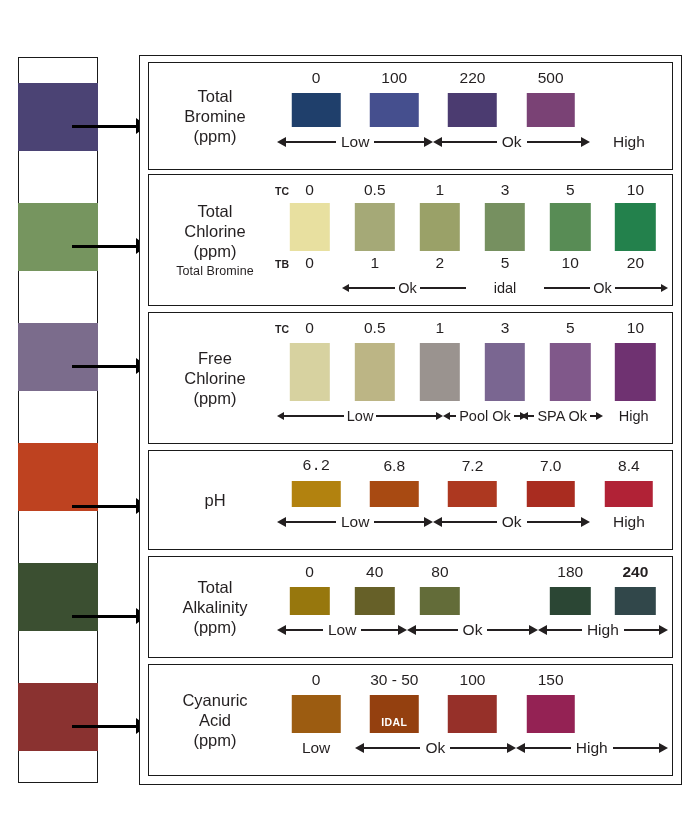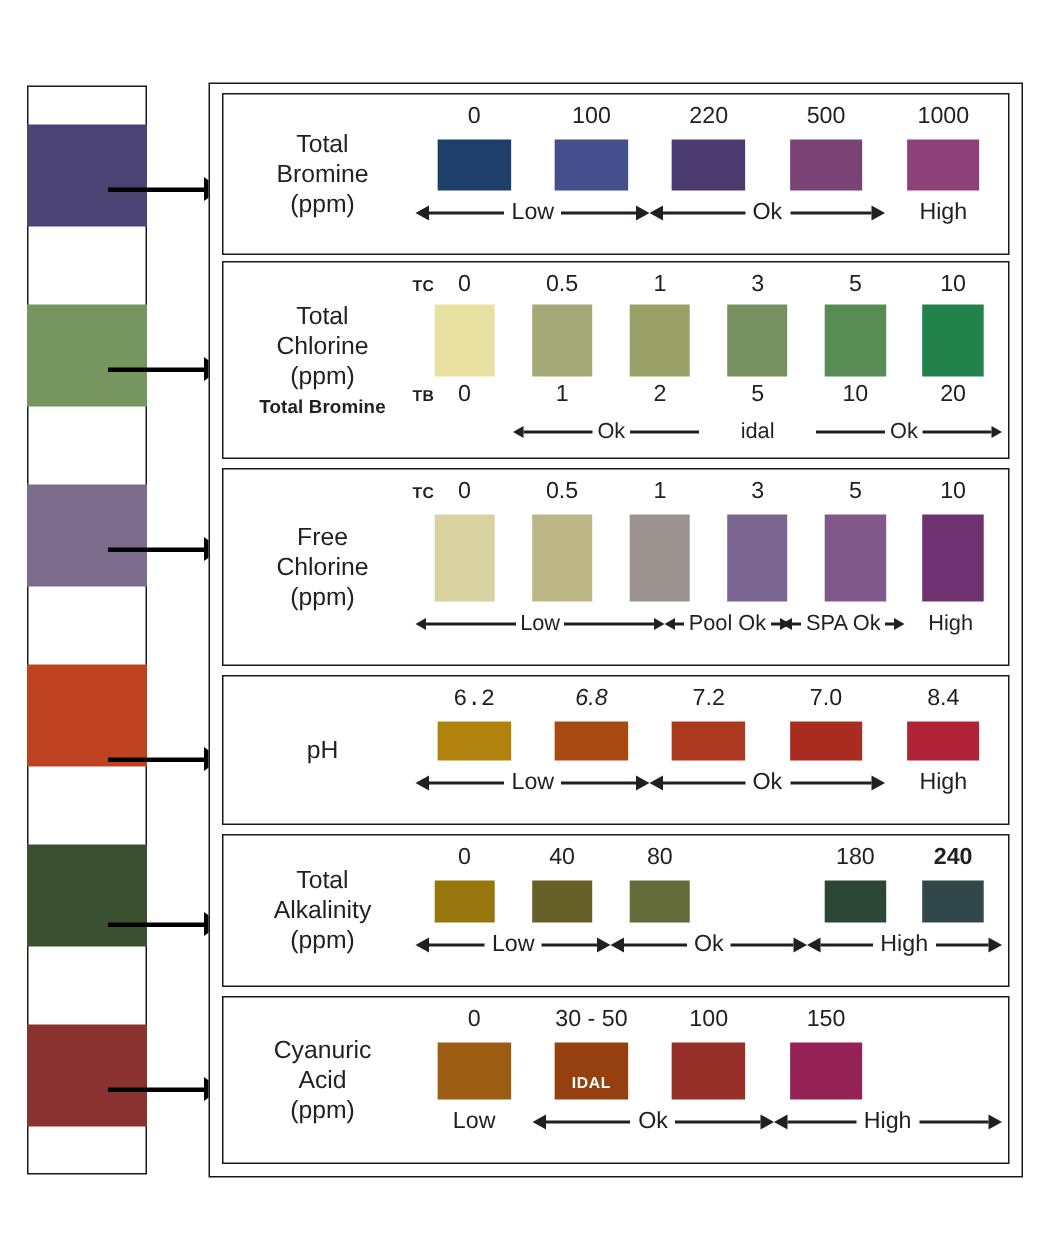--- a/index.html
+++ b/index.html
@@ -28,21 +28,21 @@
   .panel{position:absolute;left:139px;top:55px;width:543px;height:730px;
     border:1.8px solid #1a1a1a;box-sizing:border-box;background:#fff;}
 
   .row{position:absolute;left:8px;width:525px;
     border:1.8px solid #1a1a1a;box-sizing:border-box;background:#fff;}
 
   .rowlabel{position:absolute;left:6px;top:0;width:120px;height:100%;
     display:flex;flex-direction:column;align-items:center;justify-content:center;
     text-align:center;line-height:1.22;font-size:16.5px;color:#231f20;}
   .rowlabel .ln{display:block;white-space:nowrap;}
-  .rowlabel .sub{font-size:12.5px;font-weight:bold;letter-spacing:.1px;margin-top:3px;}
+  .rowlabel .sub{font-size:12.5px;font-weight:normal;letter-spacing:.1px;margin-top:3px;}
 
   .swatches{position:absolute;top:0;left:128px;right:4px;height:100%;}
   .col{position:absolute;top:0;height:100%;}
   .topnum{position:absolute;left:0;width:100%;text-align:center;font-size:15.5px;color:#231f20;white-space:nowrap;}
   .botnum{position:absolute;left:0;width:100%;text-align:center;font-size:15.5px;color:#231f20;white-space:nowrap;}
   .chip{position:absolute;left:50%;transform:translateX(-50%);}
   .chiptag{position:absolute;left:0;bottom:5px;width:100%;text-align:center;
     font-size:10.5px;font-weight:bold;color:#ffffff;letter-spacing:.4px;}
   .pfx{position:absolute;font-size:10.5px;font-weight:bold;color:#231f20;letter-spacing:.2px;}
 
@@ -133,24 +133,20 @@
               <div class="chip" style="top: 30px; height: 34px; width: 62%; background: rgb(69, 79, 142);"></div>
             </div>
             <div class="col" style="left: 40%; width: 20%;">
               <div class="topnum" style="top: 6px;">220</div>
               <div class="chip" style="top: 30px; height: 34px; width: 62%; background: rgb(75, 59, 112);"></div>
             </div>
             <div class="col" style="left: 60%; width: 20%;">
               <div class="topnum" style="top: 6px;">500</div>
               <div class="chip" style="top: 30px; height: 34px; width: 62%; background: rgb(122, 66, 117);"></div>
             </div>
-            <div class="col" style="left: 80%; width: 20%;">
-              <div class="topnum" style="top: 6px;">1000</div>
-              <div class="chip" style="top: 30px; height: 34px; width: 62%; background: rgb(142, 64, 121);"></div>
-            </div>
           </div>
           <div class="ranges" style="top: 69px;">
             <div class="rng" style="left: 0%; width: 40%;">
               <div class="ar-l"></div>
               <div class="bar"></div>
               <div class="txt">Low</div>
               <div class="bar"></div>
               <div class="ar-r"></div>
             </div>
             <div class="rng" style="left: 40%; width: 40%;">
@@ -286,21 +282,21 @@
         </div>
         <div class="row" style="top: 394px; height: 100px;">
           <div class="rowlabel">
             <span class="ln">pH</span>
           </div>
           <div class="swatches">
             <div class="col" style="left: 0%; width: 20%;">
               <div class="topnum" style="top: 6px; font-family: Liberation Mono, monospace;">6.2</div>
               <div class="chip" style="top: 30px; height: 26px; width: 62%; background: rgb(178, 130, 15);"></div>
             </div>
-            <div class="col" style="left: 20%; width: 20%; font-style: italic;">
+            <div class="col" style="left: 20%; width: 20%;">
               <div class="topnum" style="top: 6px;">6.8</div>
               <div class="chip" style="top: 30px; height: 26px; width: 62%; background: rgb(168, 74, 18);"></div>
             </div>
             <div class="col" style="left: 40%; width: 20%; text-decoration: underline;">
               <div class="topnum" style="top: 6px;">7.2</div>
               <div class="chip" style="top: 30px; height: 26px; width: 62%; background: rgb(173, 56, 32);"></div>
             </div>
             <div class="col" style="left: 60%; width: 20%;">
               <div class="topnum" style="top: 6px;">7.0</div>
               <div class="chip" style="top: 30px; height: 26px; width: 62%; background: rgb(169, 44, 32);"></div>

